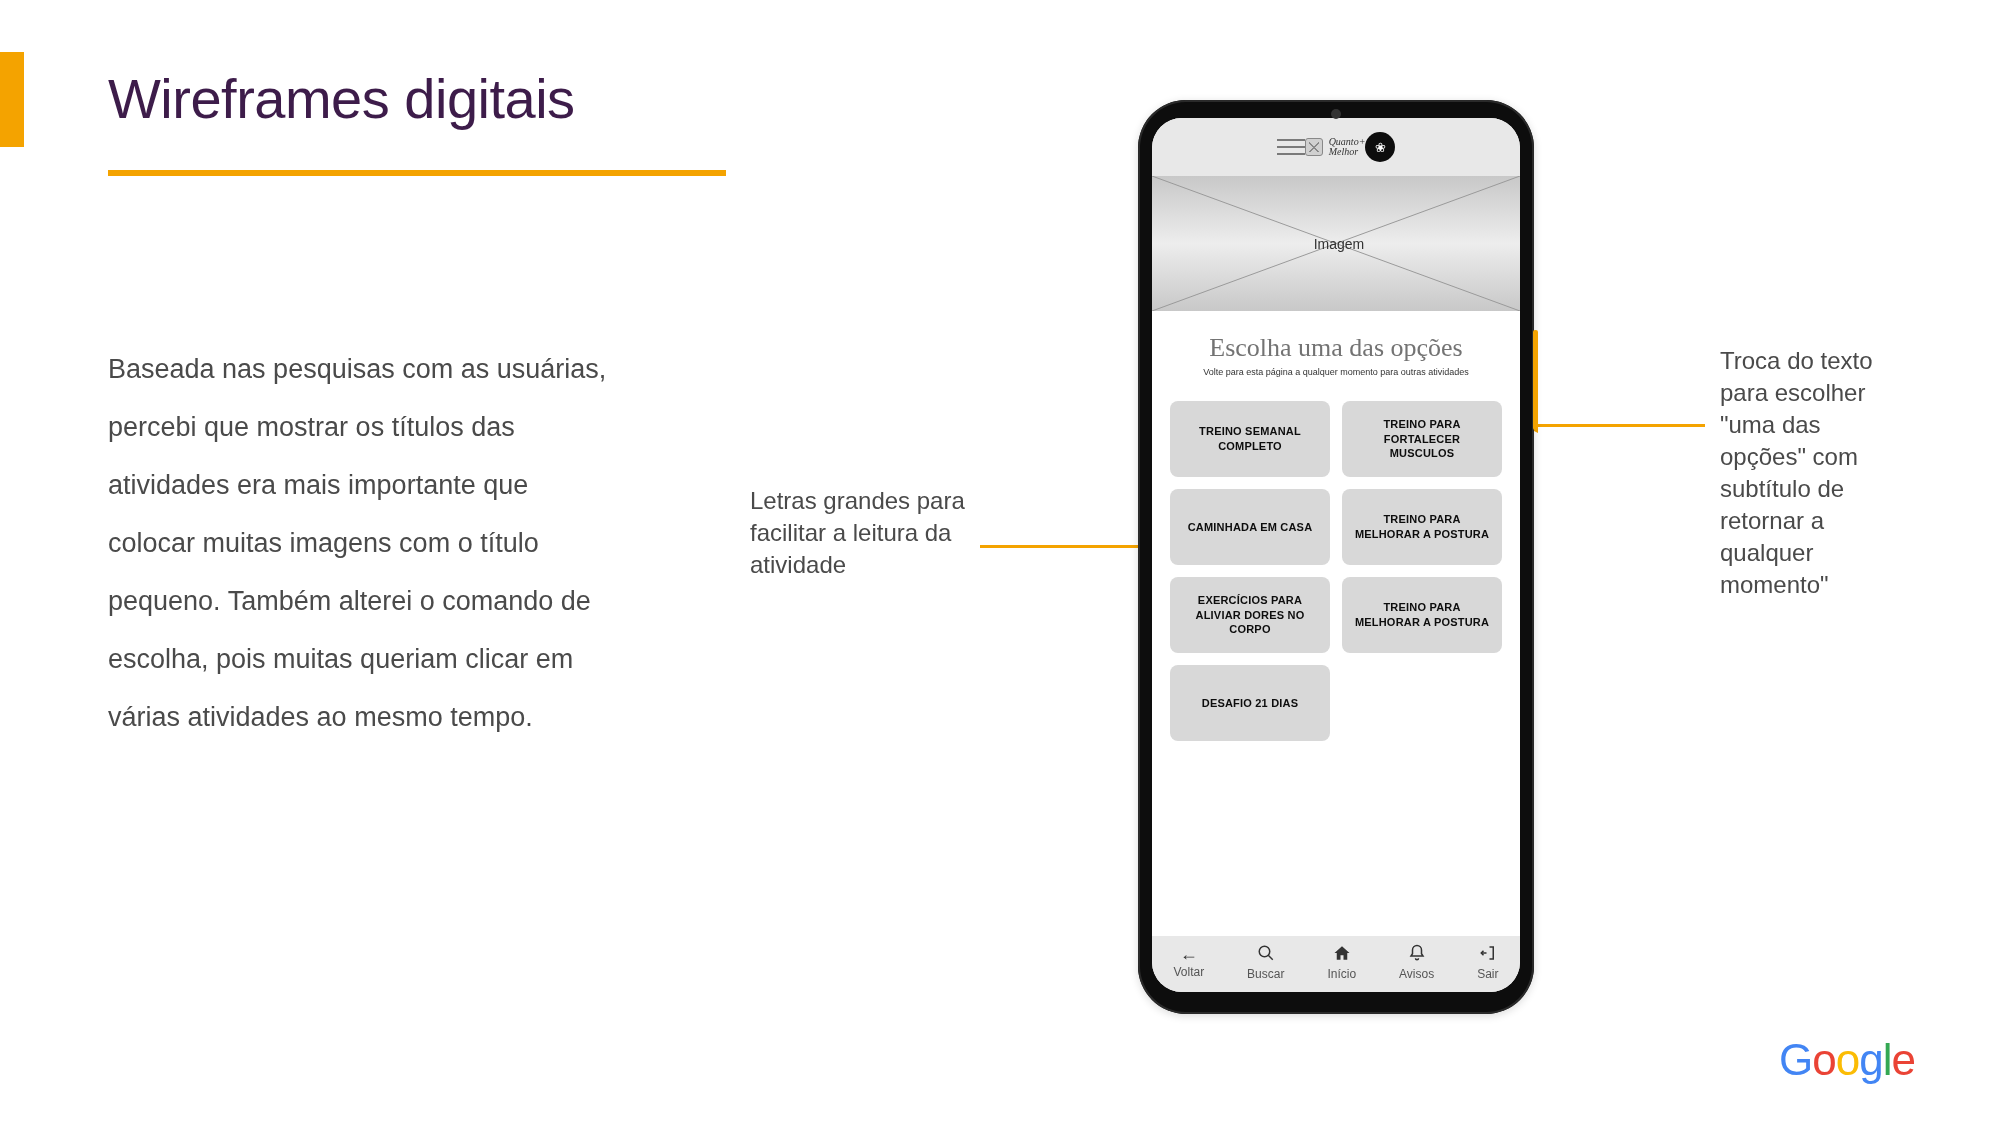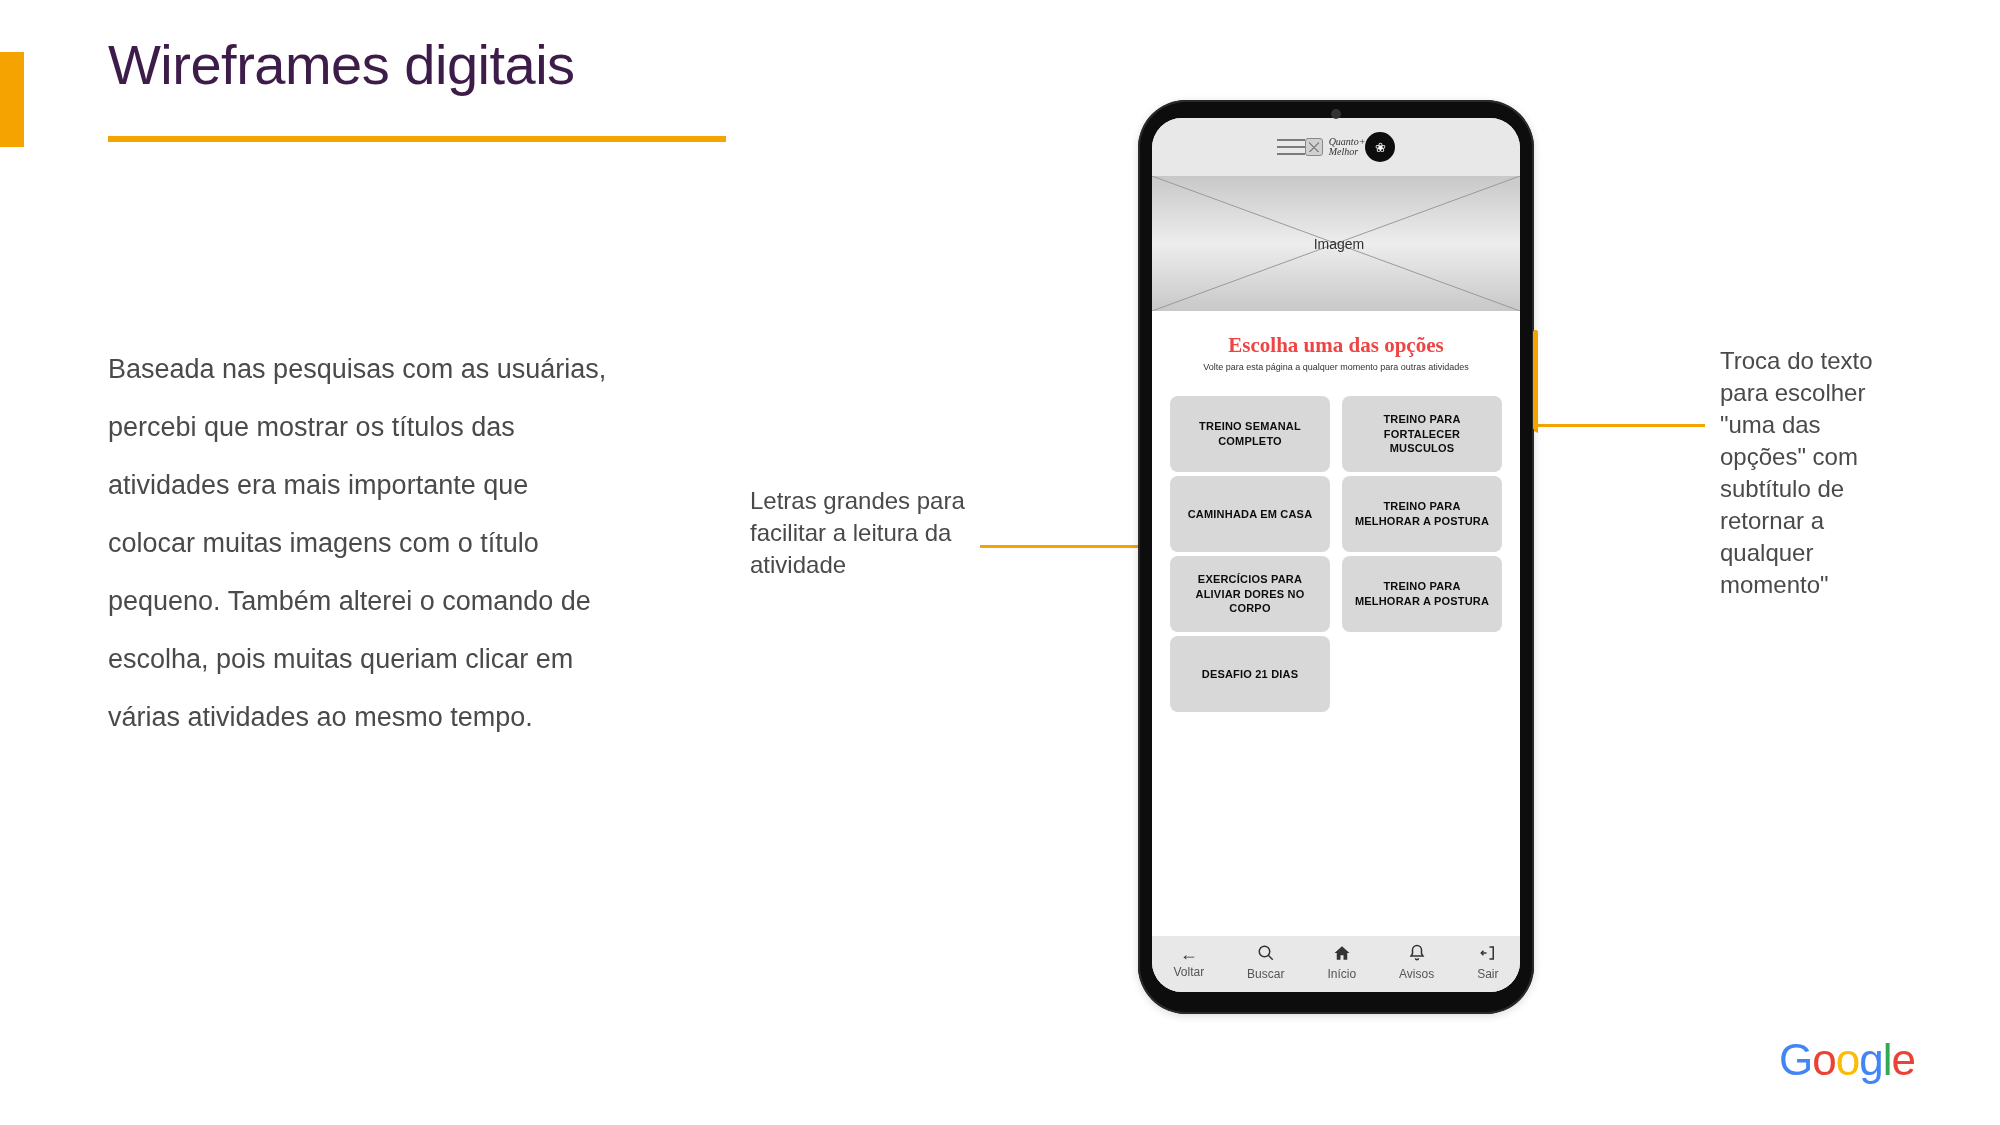--- a/index.html
+++ b/index.html
@@ -1,19 +1,19 @@
 <!DOCTYPE html>
 <html><head>
 <meta charset="utf-8">
 <style>
   * { box-sizing: border-box; margin: 0; padding: 0; }
   body { width: 2000px; height: 1125px; font-family: 'Segoe UI', Arial, sans-serif; background: #fff; position: relative; overflow: hidden; }
   
   .accent-bar { position: absolute; left: 0; top: 52px; width: 24px; height: 95px; background: #f4a300; }
-  .title-wrap { position: absolute; left: 108px; top: 32px; }
+  .title-wrap { position: absolute; left: 108px; top: 66px; }
   .page-title { font-size: 56px; font-weight: 400; color: #3d1c4a; letter-spacing: -0.5px; }
   .title-underline { position: absolute; left: 0; top: 104px; width: 618px; height: 6px; background: #f4a300; }
   
   .body-text { position: absolute; left: 108px; top: 340px; width: 500px; font-size: 27px; line-height: 58px; color: #4a4a4a; font-weight: 400; }
   
   .annot-left { position: absolute; left: 750px; top: 485px; width: 240px; font-size: 24px; line-height: 32px; color: #4a4a4a; }
   .annot-right { position: absolute; left: 1720px; top: 345px; width: 190px; font-size: 24px; line-height: 32px; color: #4a4a4a; }
   
   .arrow-left { position: absolute; left: 980px; top: 545px; width: 180px; height: 3px; background: #f4a300; }
   .arrow-left::after { content: ''; position: absolute; right: -1px; top: -5px; width: 0; height: 0; border-left: 14px solid #f4a300; border-top: 7px solid transparent; border-bottom: 7px solid transparent; }
@@ -34,24 +34,24 @@
   .logo-icon::before, .logo-icon::after { content:''; position:absolute; inset:3px; background: linear-gradient(45deg, transparent 45%, #888 45%, #888 55%, transparent 55%); }
   .logo-icon::after { background: linear-gradient(-45deg, transparent 45%, #888 45%, #888 55%, transparent 55%); }
   .avatar { width: 30px; height: 30px; background: #0d0d0d; border-radius: 50%; display: flex; align-items: center; justify-content: center; }
   .avatar::after { content: '❀'; color: #fff; font-size: 13px; }
   
   .hero { height: 135px; background: linear-gradient(180deg, #c8c8c8 0%, #ededed 50%, #c8c8c8 100%); position: relative; display: flex; align-items: center; justify-content: center; }
   .hero svg { position: absolute; inset: 0; width: 100%; height: 100%; }
   .hero-label { position: relative; font-size: 14px; color: #333; z-index: 2; margin-left: 6px; }
   
   .choose { text-align: center; padding: 22px 20px 10px 20px; }
-  .choose-title { font-family: Georgia, 'Times New Roman', serif; font-size: 21px; font-weight: 700; color: #ef4444; }
+  .choose-title { font-family: Georgia, 'Times New Roman', serif; font-size: 26px; font-weight: 400; color: #737373; }
   .choose-sub { font-size: 9px; color: #333; margin-top: 4px; line-height: 1.3; }
   
-  .grid { display: grid; grid-template-columns: 1fr 1fr; gap: 4px 12px; padding: 12px 18px 18px 18px; flex: 1; align-content: start; }
+  .grid { display: grid; grid-template-columns: 1fr 1fr; gap: 12px 12px; padding: 12px 18px 18px 18px; flex: 1; align-content: start; }
   .card { background: #d8d8d8; border-radius: 8px; height: 76px; display: flex; align-items: center; justify-content: center; text-align: center; font-size: 11px; font-weight: 800; line-height: 1.3; padding: 6px 8px; letter-spacing: 0.2px; color: #0d0d0d; }
   
   .bottom-nav { height: 56px; background: #e8e8e8; display: flex; justify-content: space-around; align-items: center; padding-bottom: 4px; }
   .nav-item { display: flex; flex-direction: column; align-items: center; gap: 2px; }
   .nav-icon { font-size: 18px; color: #333; line-height: 1; }
   .nav-label { font-size: 12px; color: #555; }
   
   .google { position: absolute; right: 85px; bottom: 40px; font-size: 44px; font-weight: 500; letter-spacing: -1px; }
   .g1 { color: #4285F4; } .g2 { color: #EA4335; } .g3 { color: #FBBC05; } .g4 { color: #4285F4; } .g5 { color: #34A853; } .g6 { color: #EA4335; }
 </style>

